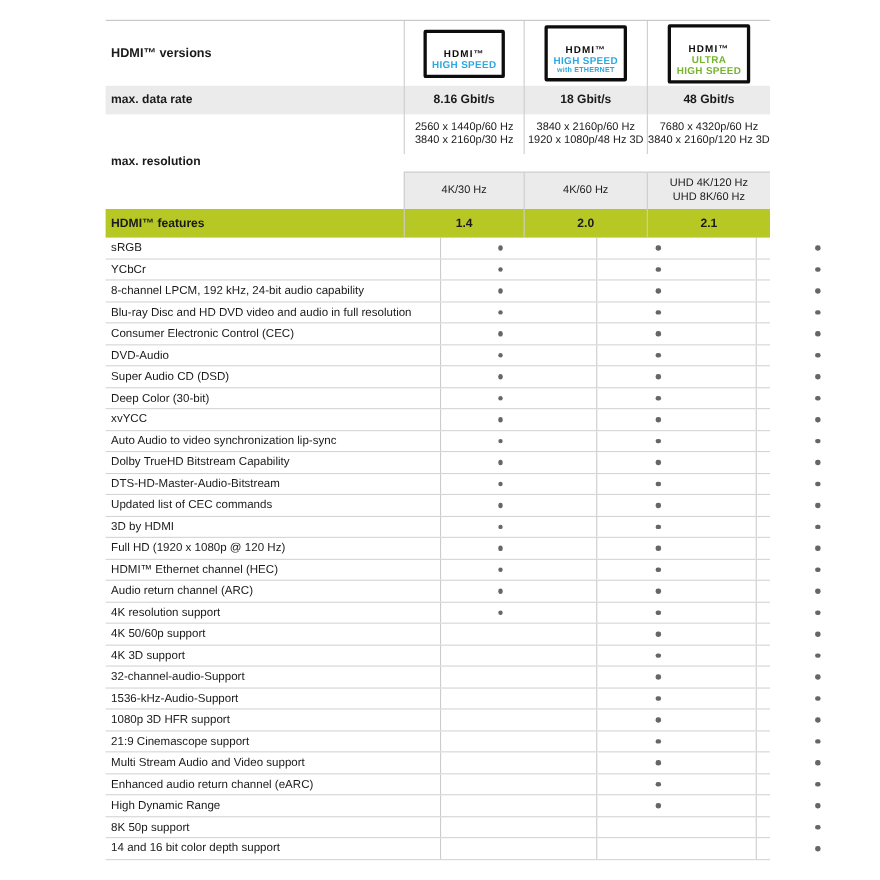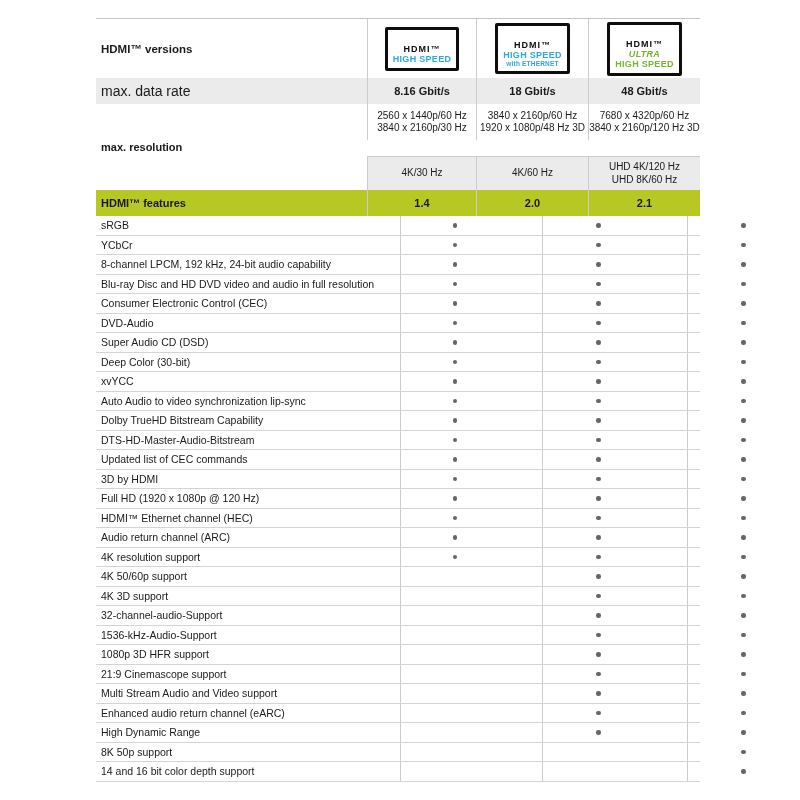--- a/index.html
+++ b/index.html
@@ -30,21 +30,21 @@
   .badge{
     border:3px solid #0d0d0d;border-radius:2px;background:#fff;
     padding:14px 5px 4px;text-align:center;min-width:58px;
   }
   .badge-brand{font-size:9px;font-weight:700;letter-spacing:1px;color:#0d0d0d;line-height:10px;}
   .badge-line{font-size:9px;font-weight:700;line-height:10px;letter-spacing:0.3px;}
   .badge-sub{font-size:6.5px;font-weight:700;line-height:7px;letter-spacing:0.2px;}
 
   
   .datarate-row{height:26px;background:var(--row-gray);align-items:center;}
-  .datarate-label{font-size:14px;font-weight:400;padding-left:5px;}
+  .datarate-label{font-size:11px;font-weight:700;padding-left:5px;}
   .datarate-value{font-size:11px;font-weight:700;text-align:center;align-self:center;height:100%;display:flex;align-items:center;justify-content:center;}
 
   
   .res-block{display:grid;grid-template-columns:271px 333px;}
   .res-label{display:flex;align-items:center;padding-left:5px;font-size:11px;font-weight:700;}
   .res-detail,.res-summary{display:grid;grid-template-columns:109px 112px 112px;}
   .res-detail{height:36px;}
   .res-summary{height:34px;background:var(--row-gray);border-top:1px solid var(--divider);box-sizing:border-box;margin-top:16px;}
   .res-cell{
     display:flex;flex-direction:column;align-items:center;justify-content:center;
@@ -81,21 +81,21 @@
     <div class="badge-cell vline">
         <div class="badge">
           <div class="badge-brand">HDMI™</div>
           <div class="badge-line" style="color: rgb(44, 168, 223);">HIGH SPEED</div>
           <div class="badge-sub" style="color: rgb(44, 168, 223);">with ETHERNET</div>
         </div>
       </div>
     <div class="badge-cell vline">
         <div class="badge">
           <div class="badge-brand">HDMI™</div>
-          <div class="badge-line" style="color: rgb(116, 181, 44); font-style: italic;">ULTRA</div>
+          <div class="badge-line" style="color: rgb(116, 181, 44);">ULTRA</div>
           <div class="badge-line" style="color: rgb(116, 181, 44);">HIGH SPEED</div>
         </div>
       </div>
   </div>
 
   <div class="grid-row datarate-row">
     <div class="datarate-label">max. data rate</div>
     <div class="datarate-value vline">8.16 Gbit/s</div>
     <div class="datarate-value vline">18 Gbit/s</div>
     <div class="datarate-value vline">48 Gbit/s</div>

